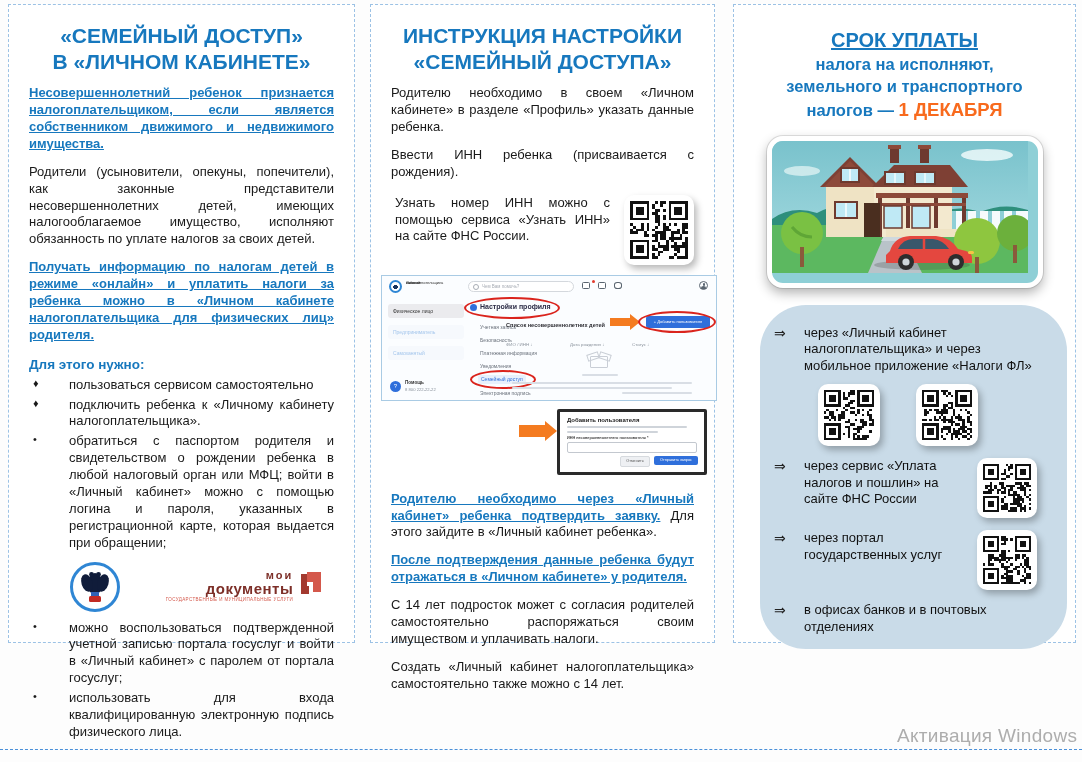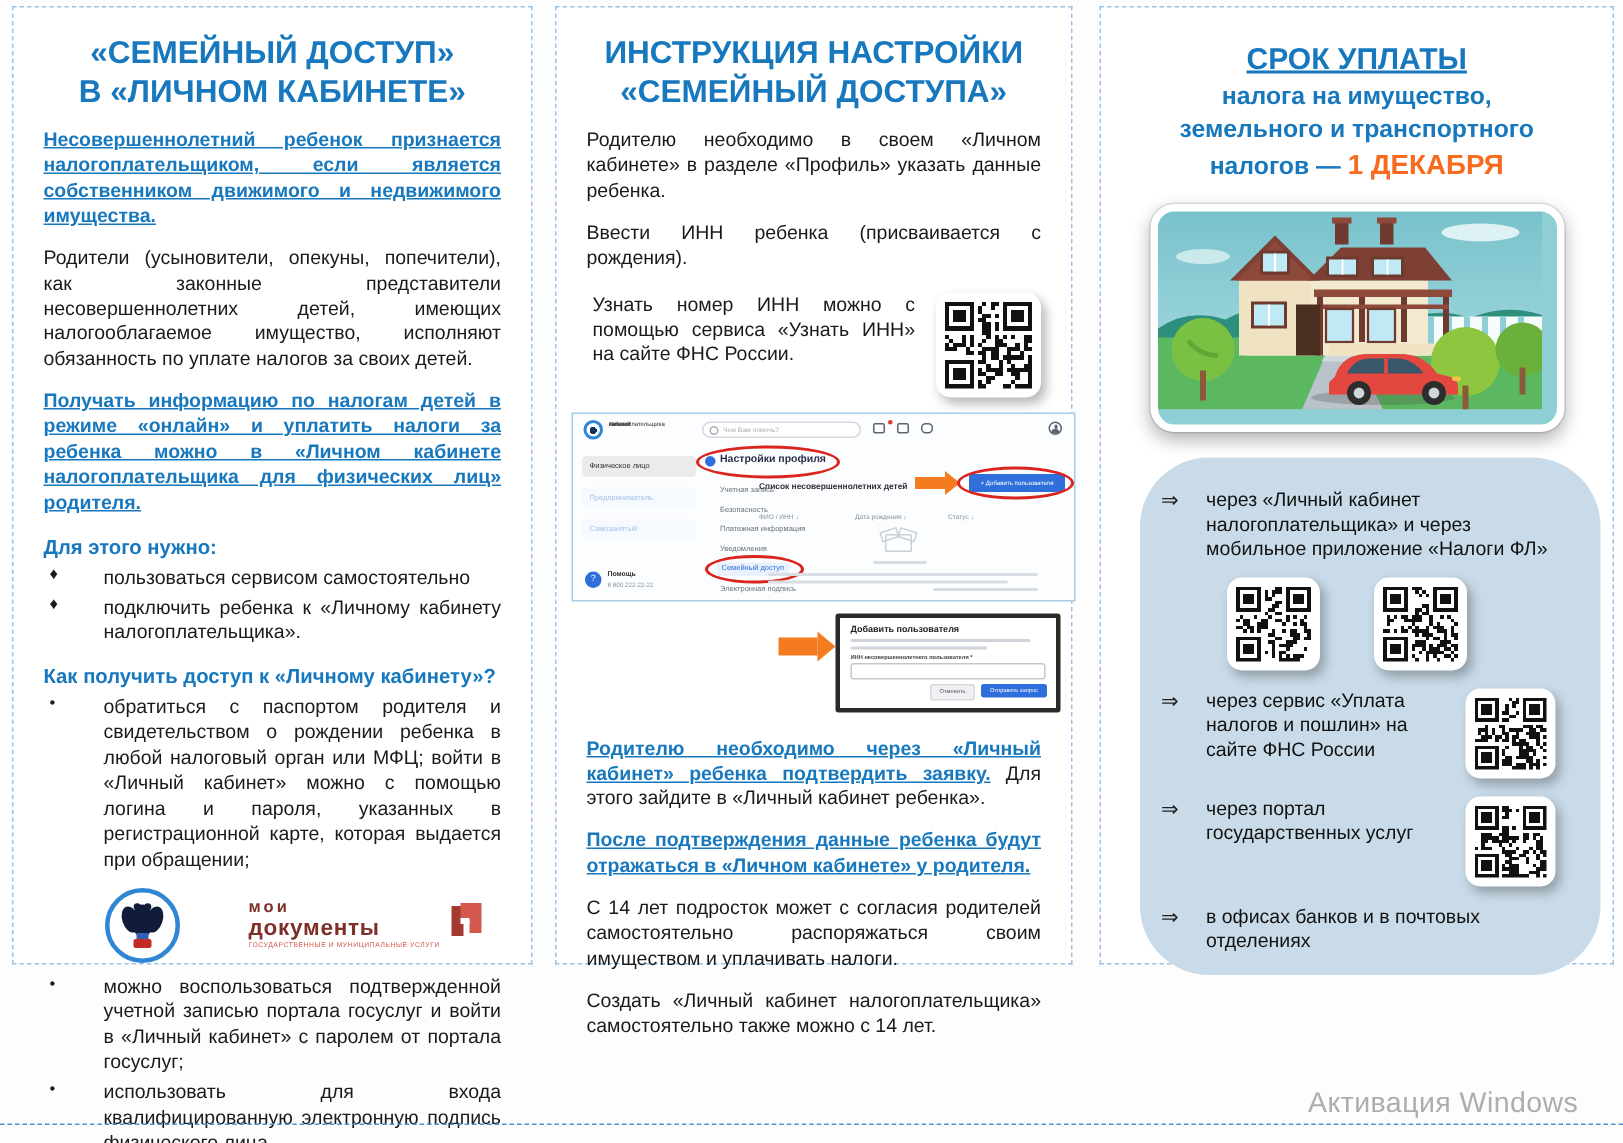--- a/index.html
+++ b/index.html
@@ -14,21 +14,21 @@
   .bb{color:#1778be;font-weight:bold;text-decoration:underline;}
   .subhead{font-size:13.5px;font-weight:bold;color:#1778be;text-align:left;margin:13px 0 5px;}
   .bullet{display:flex;margin:3px 0;}
   .bullet .mark{width:36px;flex:none;padding-left:4px;font-size:11px;color:#1a1a1a;}
   .bullet .btxt{flex:1;font-size:13px;line-height:1.3;text-align:justify;color:#1a1a1a;}
   
   .logos{display:flex;align-items:center;justify-content:center;gap:46px;margin:10px 0 8px 30px;}
   .fnslogo{width:44px;height:44px;border:3px solid #2f86d4;border-radius:50%;background:#fff;position:relative;display:flex;align-items:center;justify-content:center;}
   .fnslogo svg{width:34px;height:38px;}
   .mdocs{display:flex;align-items:flex-start;gap:4px;}
-  .mdocs .txt{color:#7d2f28;line-height:1;}
+  .mdocs .txt{text-align:right;color:#7d2f28;line-height:1;}
   .mdocs .l1{font-size:11px;font-weight:bold;letter-spacing:2px;}
   .mdocs .l2{font-size:15px;font-weight:bold;letter-spacing:.5px;}
   .mdocs .l3{font-size:4.5px;color:#d4584b;letter-spacing:.4px;margin-top:2px;}
   
   .innrow{display:flex;gap:14px;align-items:flex-start;margin:14px 0 10px 4px;}
   .innrow .itxt{flex:1;font-size:13px;line-height:1.3;text-align:justify;color:#1a1a1a;}
   .qr-tile{background:#fff;border-radius:10px;box-shadow:3px 4px 7px rgba(0,0,0,.28);padding:6px;flex:none;}
   .qr-tile svg{display:block;shape-rendering:crispEdges;}
   
   .shot{position:relative;margin:10px 0 6px -10px;width:336px;height:126px;border:1px solid #a9cbe4;background:#fbfdff;box-sizing:border-box;overflow:hidden;font-family:"Liberation Sans",sans-serif;}
@@ -80,42 +80,41 @@
   .deadline{color:#f86a1d;font-size:18.5px;}
   .house{margin:14px auto 0;width:266px;height:142px;border:5px solid #fff;border-radius:16px;box-shadow:0 5px 12px rgba(0,0,0,.3),0 0 0 1px #e3e3e3;overflow:hidden;background:#8ecfd6;}
   .bluebox{margin:17px 0 0 10px;width:307px;background:#c9dbe8;border-radius:46px;padding:20px 16px 14px 14px;box-sizing:border-box;}
   .mrow{display:flex;margin-bottom:0;}
   .mrow .marr{width:30px;flex:none;font-size:14px;color:#222;padding-top:0;}
   .mrow .mtxt{font-size:13px;line-height:1.27;color:#111;text-align:left;}
   .qrpair{display:flex;gap:36px;margin:10px 0 12px 44px;}
   .m2{margin-top:12px;}
   .m2 .mtxt{width:152px;}
   .m2 .qr-tile{margin-left:auto;margin-right:14px;}
-  .watermark{position:absolute;left:872px;top:725px;font-size:19px;color:#adadad;white-space:nowrap;font-weight:400;letter-spacing:.3px;}
+  .watermark{position:absolute;left:897px;top:725px;font-size:19px;color:#adadad;white-space:nowrap;font-weight:400;letter-spacing:.3px;}
   .bottomline{position:absolute;left:0;top:749px;width:1082px;border-top:1.6px dashed #4a90d9;}
 </style>
 <style>.oarrow:after{border-width:10px 0 10px 12px;} .shot .oarrow:after{border-width:8px 0 8px 10px;}</style></head>
 <body>
 
 <div class="col" id="col1">
   <div class="inner">
     <h1><span>«СЕМЕЙНЫЙ ДОСТУП»</span><br><span>В «ЛИЧНОМ КАБИНЕТЕ»</span></h1>
     <p class="bb">Несовершеннолетний ребенок признается налогоплательщиком, если является собственником движимого и недвижимого имущества.</p>
     <p>Родители (усыновители, опекуны, попечители), как законные представители несовершеннолетних детей, имеющих налогооблагаемое имущество, исполняют обязанность по уплате налогов за своих детей.</p>
     <p class="bb">Получать информацию по налогам детей в режиме «онлайн» и уплатить налоги за ребенка можно в «Личном кабинете налогоплательщика для физических лиц» родителя.</p>
     <div class="subhead">Для этого нужно:</div>
     <div class="bullet">
       <span class="mark">♦</span>
       <span class="btxt">пользоваться сервисом самостоятельно</span>
     </div>
     <div class="bullet">
       <span class="mark">♦</span>
       <span class="btxt">подключить ребенка к «Личному кабинету налогоплательщика».</span>
     </div>
-    <div class="subhead">Как получить доступ к «Личному кабинету»?</div>
     <div class="bullet">
       <span class="mark">•</span>
       <span class="btxt">обратиться с паспортом родителя и свидетельством о рождении ребенка в любой налоговый орган или МФЦ; войти в «Личный кабинет» можно с помощью логина и пароля, указанных в регистрационной карте, которая выдается при обращении;</span>
     </div>
     <div class="logos">
       <div class="fnslogo">
         <svg viewBox="0 0 34 38">
           <ellipse cx="17" cy="16" rx="7" ry="11" fill="#101c3a"></ellipse>
           <ellipse cx="9" cy="15" rx="5.5" ry="9" fill="#101c3a" transform="rotate(-18 9 15)"></ellipse>
           <ellipse cx="25" cy="15" rx="5.5" ry="9" fill="#101c3a" transform="rotate(18 25 15)"></ellipse>
@@ -456,21 +455,21 @@
     <p style="margin-top:8px"><span class="bb">Родителю необходимо через «Личный кабинет» ребенка подтвердить заявку.</span><span> Для этого зайдите в «Личный кабинет ребенка».</span></p>
     <p class="bb" style="margin-top:2px">После подтверждения данные ребенка будут отражаться в «Личном кабинете» у родителя.</p>
     <p>С 14 лет подросток может с согласия родителей самостоятельно распоряжаться своим имуществом и уплачивать налоги.</p>
     <p>Создать «Личный кабинет налогоплательщика» самостоятельно также можно с 14 лет.</p>
   </div>
 </div>
 
 <div class="col" id="col3">
   <div class="inner" style="padding:10px 16px;">
     <div class="srok">СРОК УПЛАТЫ</div>
-    <div class="dline">налога на имущество,</div>
+    <div class="dline">налога на исполняют,</div>
     <div class="dline">земельного и транспортного</div>
     <div class="dline"><span>налогов — </span><span class="deadline">1 ДЕКАБРЯ</span></div>
 
     <div class="house">
       <svg width="256" height="132" viewBox="0 0 256 132">
         <defs>
           <linearGradient id="sky" x1="0" y1="0" x2="0" y2="1">
             <stop offset="0" stop-color="#79c2cc"></stop>
               <stop offset="1" stop-color="#abdee3"></stop>
           </linearGradient>

